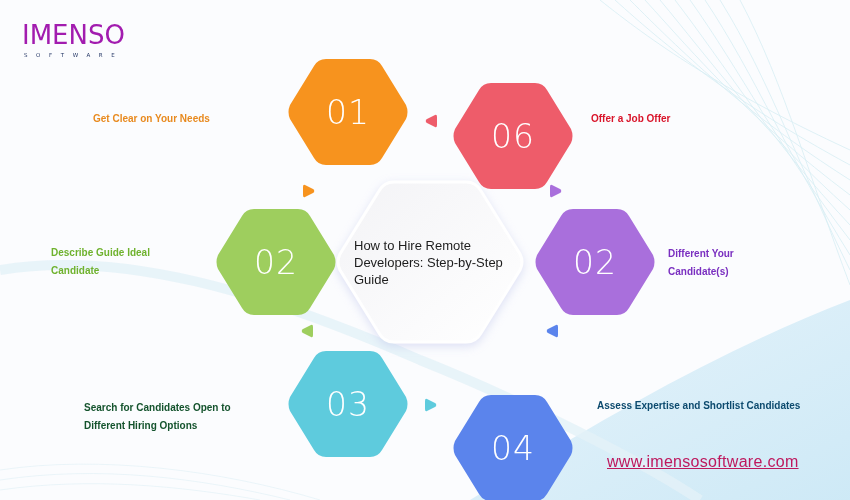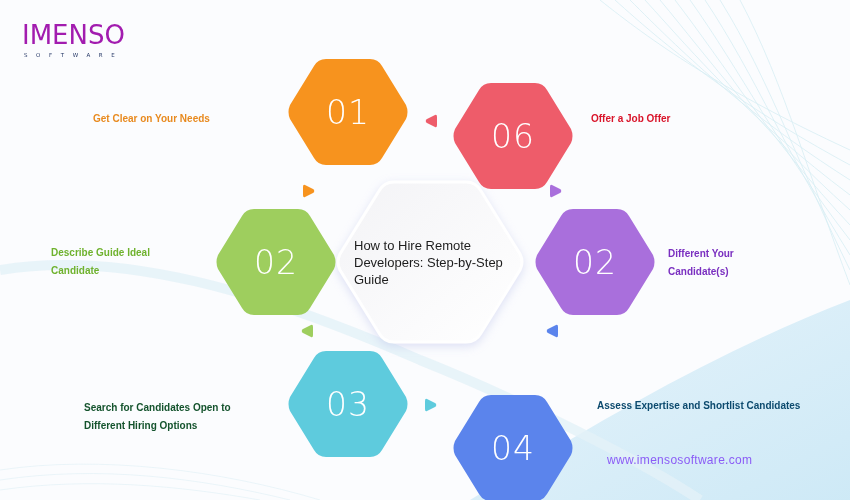--- a/index.html
+++ b/index.html
@@ -33,22 +33,23 @@
   .center-title {
     position: absolute; left: 20px; top: 0; width: 152px; height: 168px;
     display: flex; align-items: center; justify-content: center; text-align: left;
     font-size: 13px; line-height: 17px; color: #1d1d1d;
   }
   .label {
     position: absolute; font-size: 10px; line-height: 18px; font-weight: bold;
   }
   .tri { position: absolute; width: 14px; height: 14px; }
   .website {
-    position: absolute; left: 607px; top: 453px; font-size: 12px; color: #8b5cf6;
+    position: absolute; left: 607px; top: 453px; font-size: 16px; color: #be185d;
     letter-spacing: 0.3px;
+    text-decoration: underline;
   }
 </style>
 </head>
 <body>
 
 <svg class="bg-svg" viewBox="0 0 850 500">
   <defs>
     <linearGradient id="bgGrad" x1="0" y1="0" x2="1" y2="1">
       <stop offset="0" stop-color="#e3f2fa"></stop>
       <stop offset="1" stop-color="#c6e6f5"></stop>

